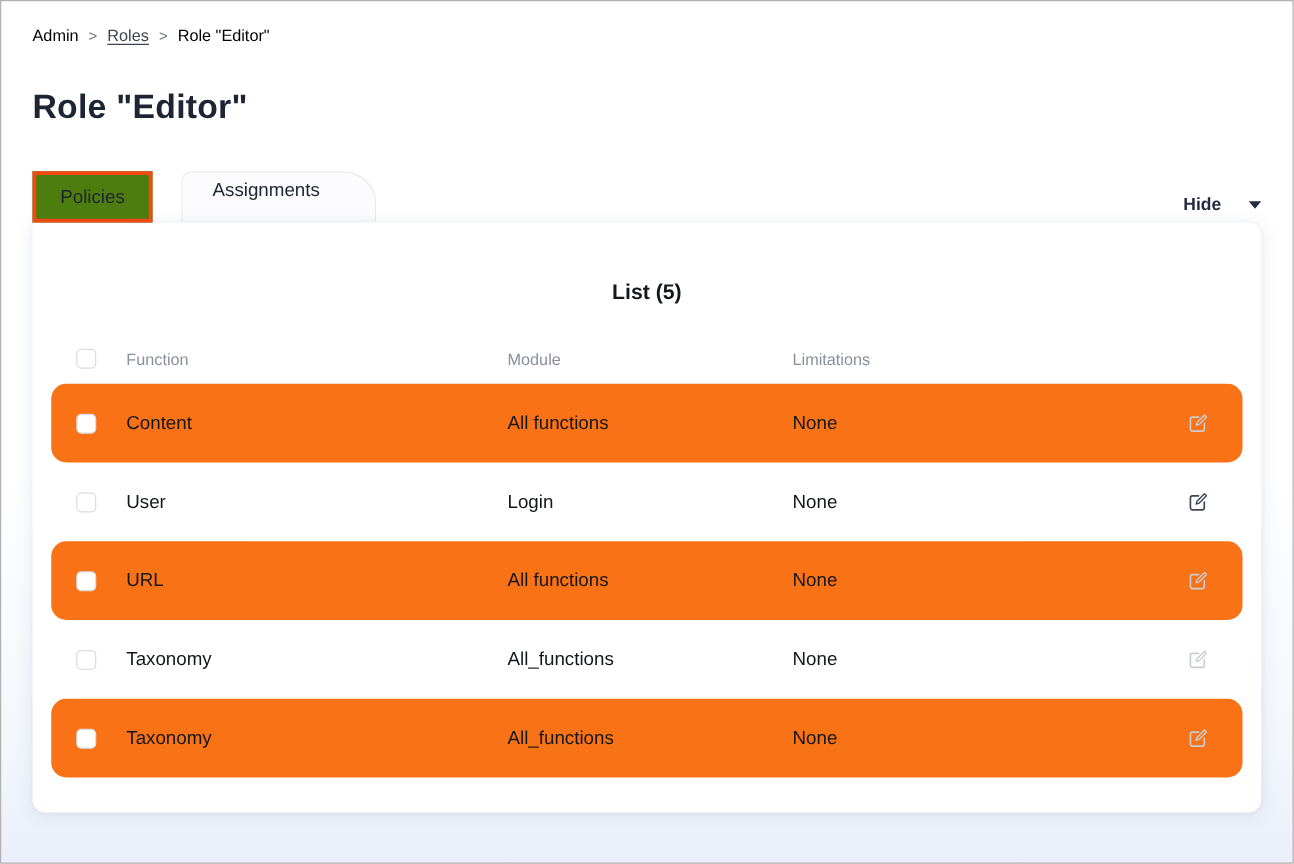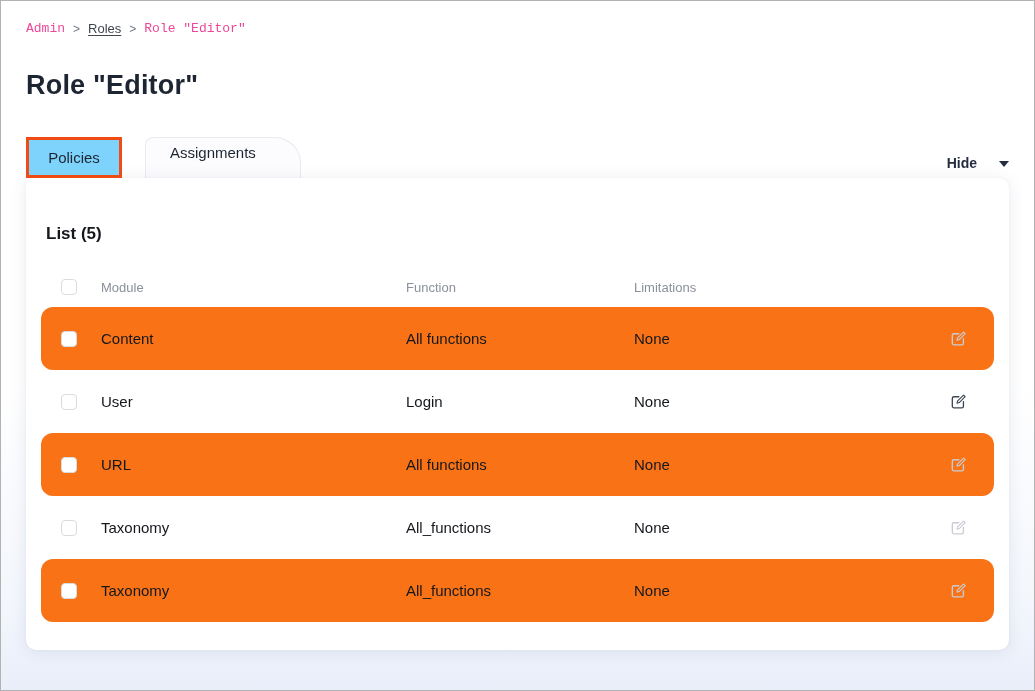--- a/index.html
+++ b/index.html
@@ -10,50 +10,50 @@
     border: 1px solid #b2b2b2;
     overflow: hidden;
     color: #1e2532;
   }
   .page { padding: 0 25px; position: relative; }
 
   
   .breadcrumb { margin-top: 20px; font-size: 13px; color: #9ca2ac; display: flex; gap: 8px; align-items: center; }
   .breadcrumb .sep { color: #6f7680; font-size: 12px; }
   .crumb-link { color: #40464f; text-decoration: underline; text-underline-offset: 2px; cursor: pointer; }
-  .crumb-muted { color: #ec4899; font-family: Liberation Mono, monospace; }
+  .crumb-muted { color: #000000; }
 
   
   .page-title { margin-top: 34px; font-size: 27px; font-weight: 700; color: #1e2532; letter-spacing: 0.2px; }
 
   
   .tabs-row { position: relative; margin-top: 36px; height: 41px; display: flex; align-items: flex-end; }
   .tab { height: 41px; display: flex; align-items: center; font-size: 15px; color: #1e2532; cursor: pointer; }
   .tab-active {
-    background: #7dd3fc; z-index: 3; width: 96px; justify-content: center;
+    background: #4d7c0f; z-index: 3; width: 96px; justify-content: center;
     border: 3px solid #f04a15; position: relative;
   }
   .tab-inactive {
     background: #fcfcfe; border: 1px solid #e7eaf0; border-bottom: none;
     border-radius: 8px 26px 0 0; padding: 0 44px 12px 24px; margin-left: 23px; z-index: 1;
   }
   .hide-toggle {
     position: absolute; right: 0; bottom: 7px; display: flex; align-items: center; gap: 22px;
     font-size: 14px; font-weight: 600; color: #232d3f; cursor: pointer; z-index: 4;
   }
   .caret-down { width: 0; height: 0; border-left: 5px solid transparent; border-right: 5px solid transparent; border-top: 6px solid #232d3f; margin-top: 2px; }
 
   
   .card {
     position: relative; z-index: 2; background: #ffffff; height: 472px;
     border-radius: 10px; border-top-left-radius: 0;
     box-shadow: 0 2px 16px rgba(46, 66, 114, 0.10), 0 0 3px rgba(46, 66, 114, 0.05);
     padding: 0 15px;
   }
-  .card-header { display: flex; align-items: center; padding: 46px 5px 0 5px; }
+  .card-header { display: flex; align-items: center; padding: 46px 5px 0 5px; flex-direction: column; }
   .list-title { font-size: 17px; font-weight: 700; color: #14171c; }
   .card-actions { display: flex; align-items: center; gap: 26px; }
   .btn-add {
     display: flex; align-items: center; gap: 9px; height: 30px; padding: 0 17px;
     background: #fff; border: 1px solid #e3e5ea; border-radius: 16px; cursor: pointer;
     font-size: 14px; font-weight: 600; color: #1d2430; font-family: inherit;
   }
   .btn-delete {
     display: flex; align-items: center; gap: 9px; background: none; border: none;
     font-size: 14px; color: #c2c7d0; cursor: default; font-family: inherit;
@@ -102,22 +102,22 @@
   </div>
 
   <div class="card">
 
     <div class="card-header">
       <div class="list-title">List (5)</div>
     </div>
 
     <div class="grid thead">
       <span class="checkbox"></span>
+      <span>Function</span>
       <span>Module</span>
-      <span>Function</span>
       <span>Limitations</span>
       <span></span>
     </div>
 
     <div class="rows">
       <div class="grid table-row shaded">
         <span class="checkbox"></span>
         <span>Content</span>
         <span>All functions</span>
         <span>None</span>

